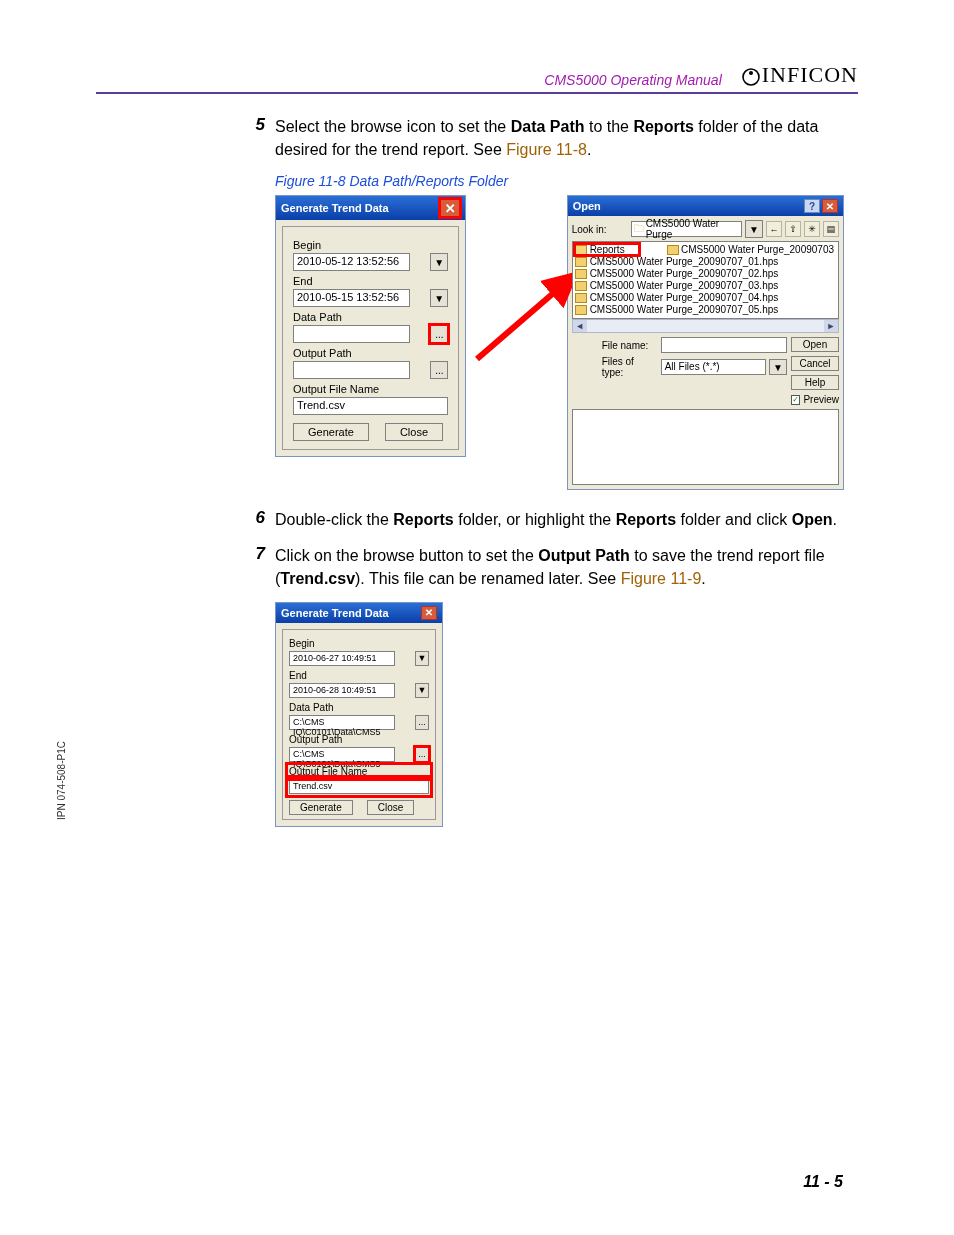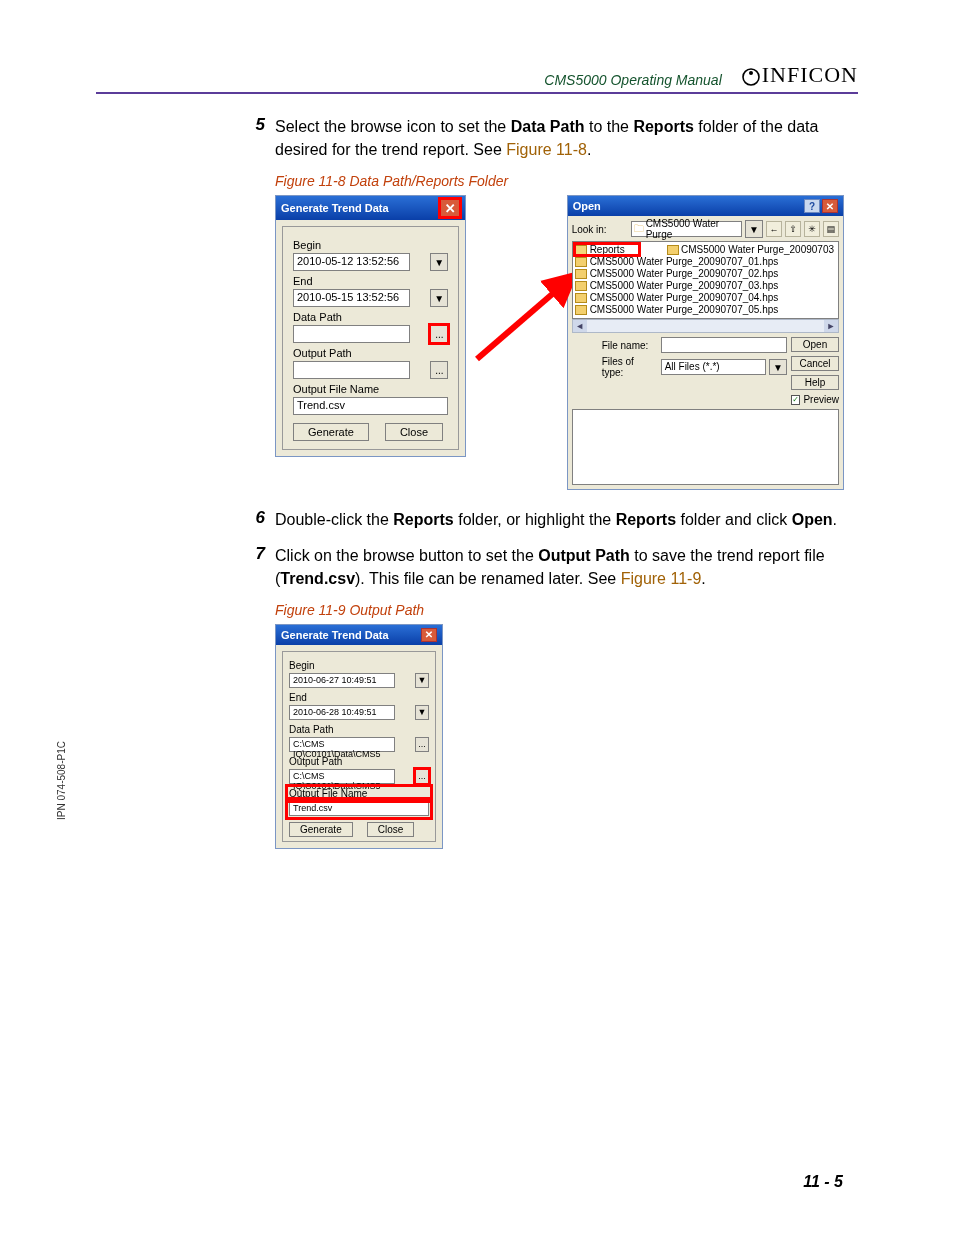--- a/index.html
+++ b/index.html
@@ -18,21 +18,21 @@
     right: 96px;
     border-bottom: 2px solid #5b3c99;
     padding-bottom: 4px;
     display: flex;
     justify-content: flex-end;
     align-items: flex-end;
     gap: 20px;
   }
   .header-title {
     font-style: italic;
-    color: #14532d;
+    color: #a21caf;
     font-size: 14px;
   }
   .brand {
     font-family: "Times New Roman", serif;
     font-size: 22px;
     letter-spacing: 1px;
     display: flex;
     align-items: center;
     gap: 2px;
   }
@@ -48,21 +48,21 @@
     font-weight: bold;
     font-style: italic;
     font-size: 17px;
     text-align: right;
     padding-right: 10px;
     flex-shrink: 0;
   }
   .step-body { font-size: 16px; line-height: 1.45; }
   .step-body b { font-weight: bold; }
   .link { color: #a16207; }
-  .caption { font-style: italic; font-size: 14px; margin: 6px 0 6px 30px; color: #c2410c; }
+  .caption { font-style: italic; font-size: 14px; margin: 6px 0 6px 30px; color: #1d4ed8; }
   .figure-row { margin: 4px 0 18px 30px; display: flex; gap: 10px; align-items: flex-start; position: relative; }
 
   
   .win {
     background: #ece9d8;
     border: 1px solid #7b96c4;
     font-family: Tahoma, Arial, sans-serif;
     font-size: 11px;
     color: #000;
   }
@@ -369,21 +369,20 @@
     </div>
   </div>
 
   <div class="step-row">
     <div class="step-num">7</div>
     <div class="step-body">
       <span>Click on the browse button to set the </span><b>Output Path</b><span> to save the trend report file (</span><b>Trend.csv</b><span>). This file can be renamed later. See </span><span class="link">Figure 11-9</span><span>.</span>
     </div>
   </div>
 
-  <div class="caption">Figure 11-9  Output Path</div>
 
   <div class="figure-row">
     <div class="win gt2">
       <div class="win-title">
         <span>Generate Trend Data</span>
         <span class="tbtns">
             <span class="tbtn">✕</span>
           </span>
       </div>
       <div class="win-body">

